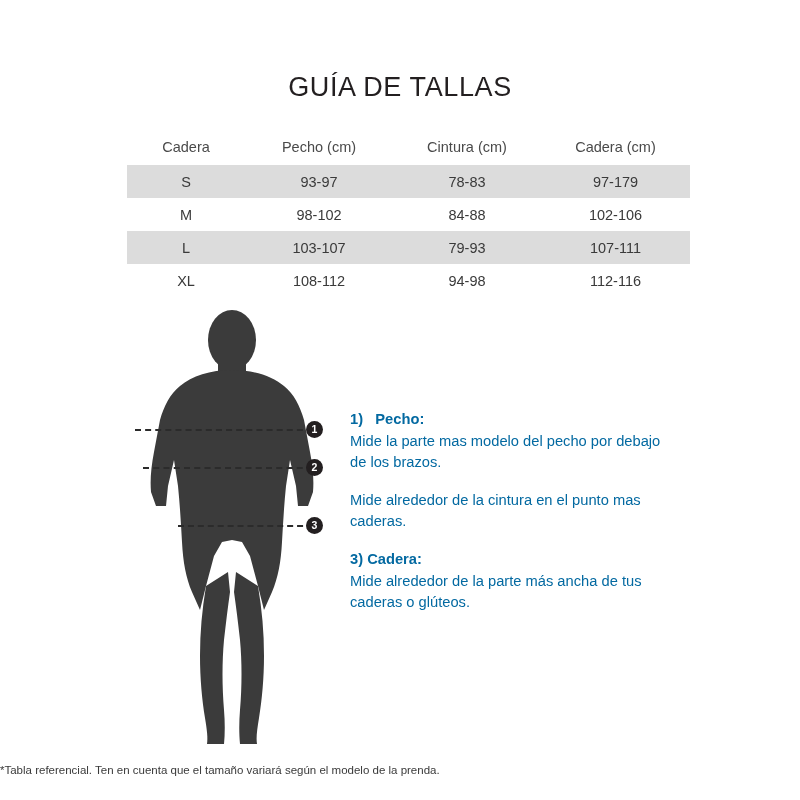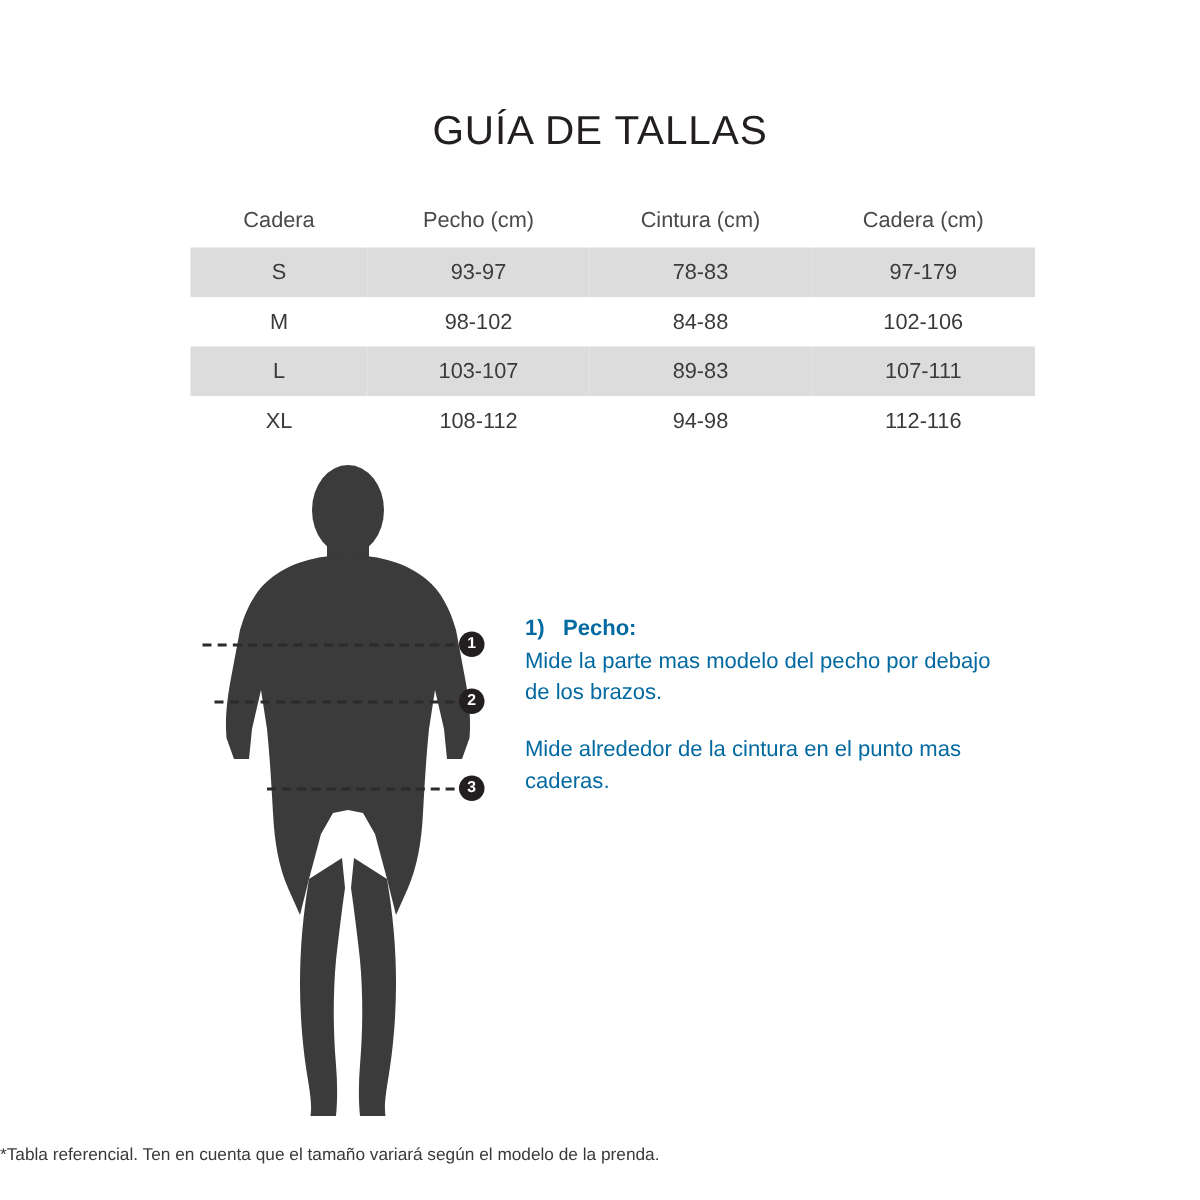--- a/index.html
+++ b/index.html
@@ -162,21 +162,21 @@
       </tr>
       <tr>
         <td>M</td>
         <td>98-102</td>
         <td>84-88</td>
         <td>102-106</td>
       </tr>
       <tr class="shaded">
         <td>L</td>
         <td>103-107</td>
-        <td>89-83</td>
+        <td>79-93</td>
         <td>107-111</td>
       </tr>
       <tr>
         <td>XL</td>
         <td>108-112</td>
         <td>94-98</td>
         <td>112-116</td>
       </tr>
     </tbody>
   </table>
@@ -249,17 +249,24 @@
         <span class="num">1)</span>
         &nbsp;&nbsp;<span>Pecho</span><span>:</span>
       </div>
       <div class="instr-body">Mide la parte mas modelo del pecho por debajo de los brazos.</div>
     </div>
 
     <div class="instr-block">
       <div class="instr-body">Mide alrededor de la cintura en el punto mas caderas.</div>
     </div>
 
+    <div class="instr-block">
+      <div class="instr-head">
+        <span class="num">3)</span>
+        <span>Cadera</span><span>:</span>
+      </div>
+      <div class="instr-body">Mide alrededor de la parte más ancha de tus caderas o glúteos.</div>
+    </div>
   </div>
 
   <div class="footnote">*Tabla referencial. Ten en cuenta que el tamaño variará según el modelo de la prenda.</div>
   <div class="bottom-strip"></div>
 </div>
 
 </body></html>

